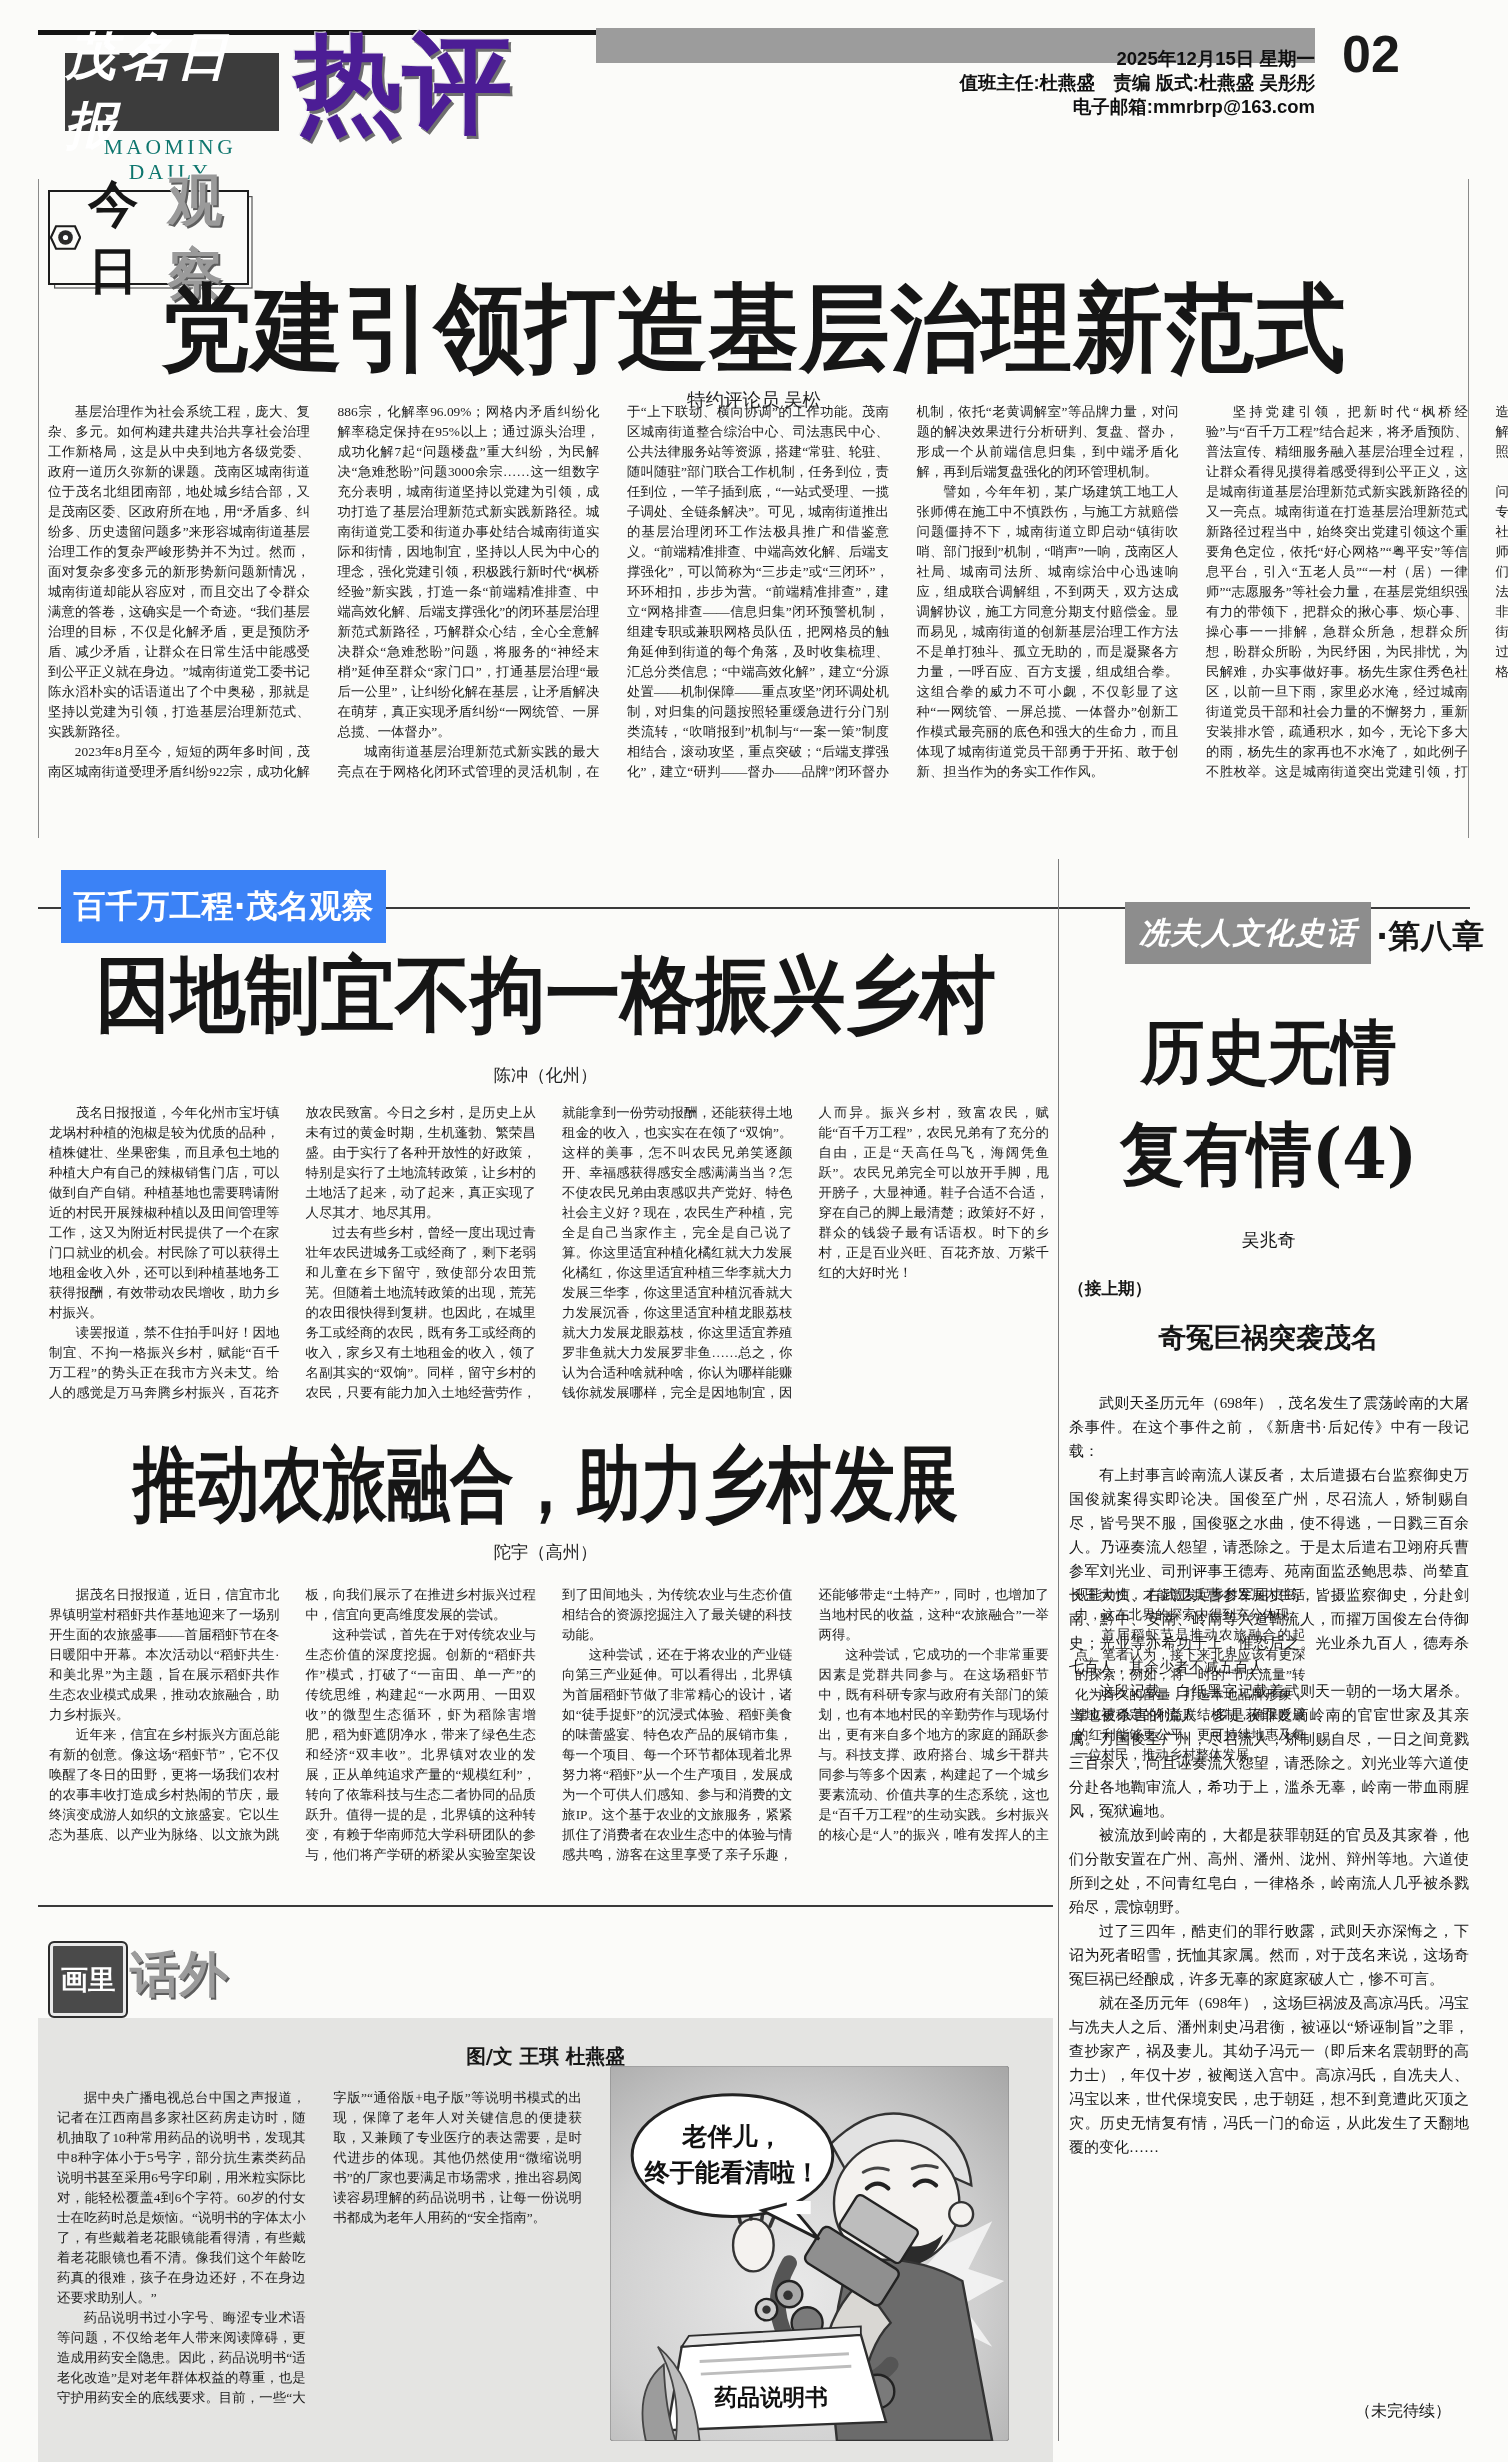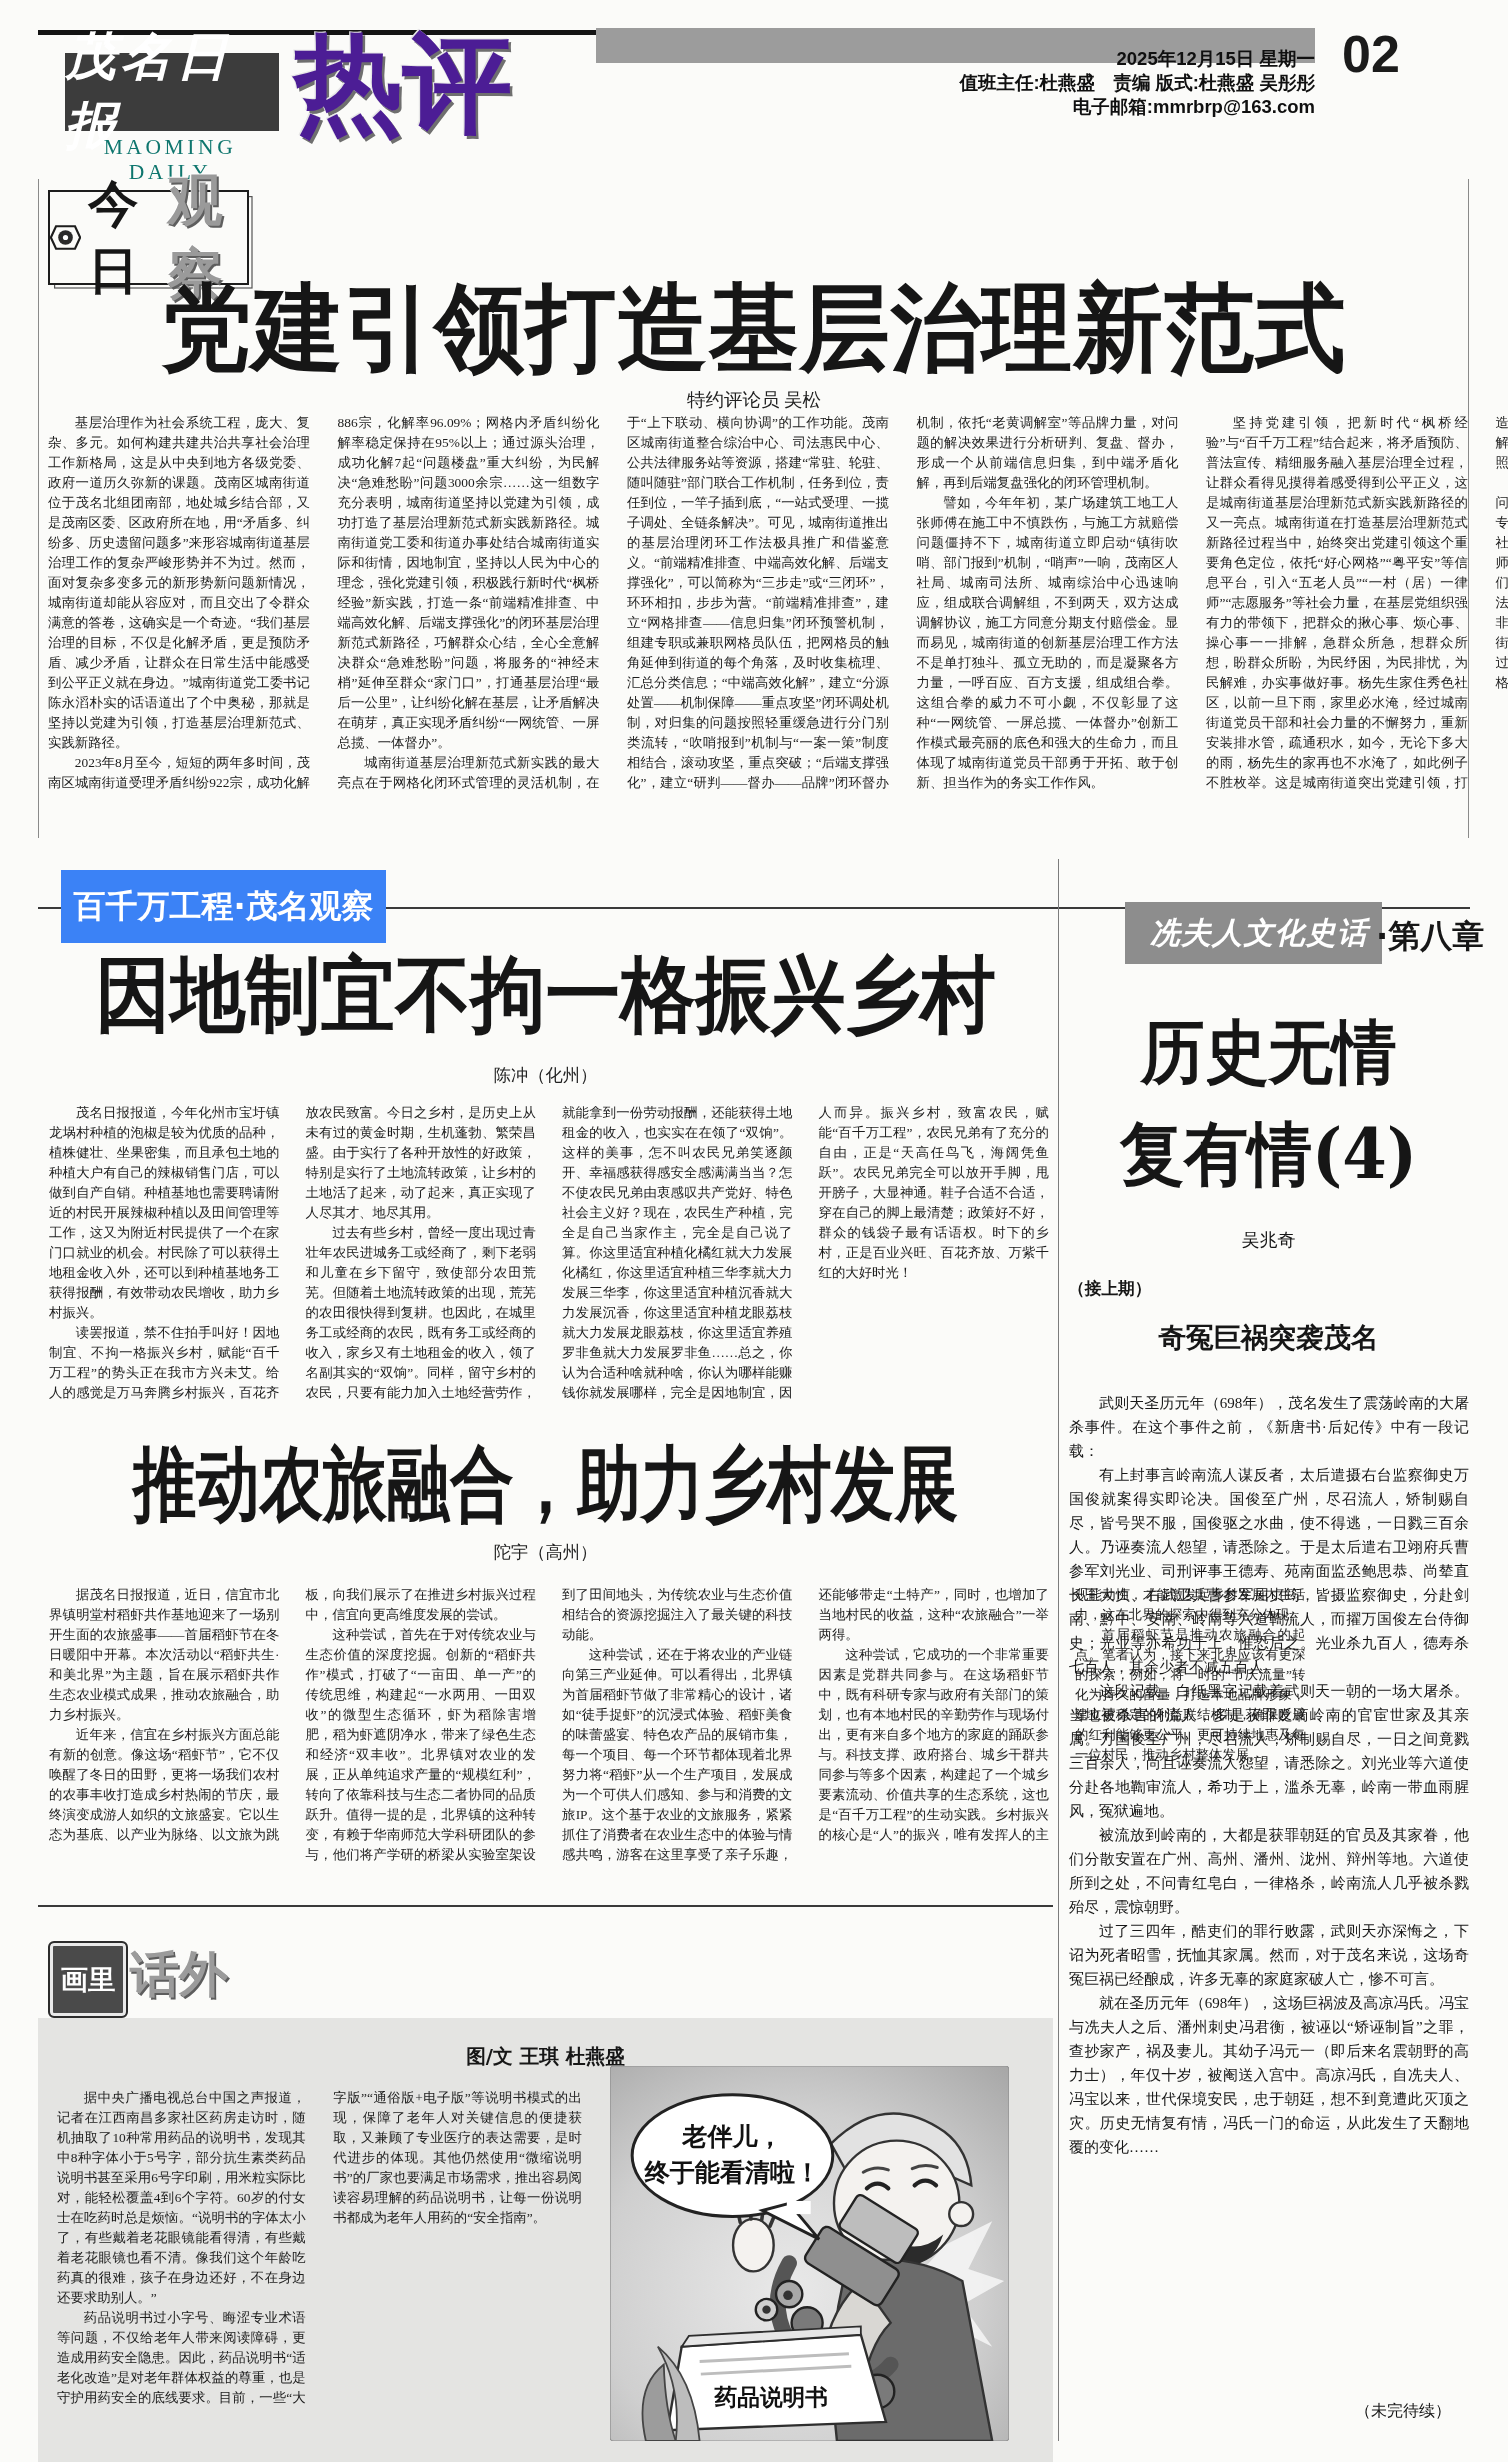--- a/index.html
+++ b/index.html
@@ -29,21 +29,21 @@
   .observe-badge{left:48px;top:190px;width:197px;height:91px;border:2.4px solid #1d1d1d;
                  box-shadow:4.8px 4.8px 0 -2.4px #fbfbf9,4.8px 4.8px 0 -1.2px #555;
                  display:flex;align-items:center;justify-content:center;gap:7.2px;background:#fbfbf9;}
   .observe-badge .txt1{font-size:50px;font-weight:bold;font-family:"DejaVu Sans",sans-serif;}
   .observe-badge .txt2{font-size:55px;font-weight:bold;color:#9a9a9a;font-family:"DejaVu Sans",sans-serif;
                        text-shadow:1.8px 1.8px 0 #5e5e5e,-0.6px -0.6px 0 #fff;}
   .headlineA{left:38px;top:279px;width:1432px;text-align:center;font-size:90px;font-weight:bold;
              line-height:1;letter-spacing:1.2px;transform:scaleY(1.06);transform-origin:top;
              font-family:"DejaVu Serif","Liberation Serif",serif;}
   .bylineA{left:38px;top:387px;width:1432px;text-align:center;font-size:18.5px;color:#222;}
-  .bodyA{left:48px;top:413px;width:1420px;height:399px;}
+  .bodyA{left:48px;top:402px;width:1420px;height:399px;}
   
   .jtext{font-size:13.4px;line-height:20px;text-align:justify;color:#1c1c1c;}
   .jtext p{margin:0;text-indent:2em;}
   .cols5{column-count:5;column-gap:27.5px;column-fill:auto;height:100%;}
   .cols4{column-count:4;column-gap:26px;column-fill:auto;height:100%;}
   .cols2{column-count:2;column-gap:27.5px;column-fill:auto;height:100%;}
   
   .secB-rule{left:38px;top:907px;width:1432px;height:1.8px;background:#3a3a3a;}
   .project-badge{left:61px;top:870px;width:325px;height:73px;background:#3b82f6;
                  display:flex;align-items:center;justify-content:center;}
@@ -53,21 +53,21 @@
               font-family:"DejaVu Serif",serif;}
   .bylineB{width:1015px;left:38px;text-align:center;font-size:17.3px;color:#222;}
   .bodyB1{left:49px;top:1103px;width:1000px;height:312px;}
   .headlineB2{left:38px;top:1442px;width:1015px;text-align:center;font-size:69px;font-weight:bold;
               line-height:1;transform:scale(0.92,1.18);transform-origin:top;
               font-family:"DejaVu Serif",serif;}
   .bodyB2{left:49px;top:1585px;width:1000px;height:294px;}
   
   .secC-divider{left:1058px;top:859px;width:1.2px;height:1582px;background:#7c7c7c;}
   .xfr-badge{left:1125px;top:902px;width:246px;height:62px;background:#8d8d8d;
-             display:flex;align-items:center;justify-content:center;padding-left:11px;}
+             display:flex;align-items:center;justify-content:center;}
   .xfr-badge span{color:#fff;font-size:30px;font-style:italic;font-weight:bold;
                   font-family:"DejaVu Serif",serif;letter-spacing:1.2px;}
   .xfr-chapter{left:1376px;top:915px;font-size:32px;font-weight:bold;font-family:"DejaVu Sans",sans-serif;}
   .headlineC{left:1068px;width:401px;text-align:center;font-size:64px;font-weight:bold;line-height:1;
              font-family:"DejaVu Serif",serif;transform:scaleY(1.08);transform-origin:top;}
   .xfr-author{left:1068px;top:1228px;width:401px;text-align:center;font-size:18px;}
   .xfr-cont{left:1068px;top:1277px;font-size:16.7px;font-weight:bold;
             font-family:"Liberation Sans",sans-serif;}
   .xfr-subhead{left:1068px;top:1320px;width:401px;text-align:center;font-size:27.5px;font-weight:bold;
                font-family:"DejaVu Sans","Liberation Sans",sans-serif;}

